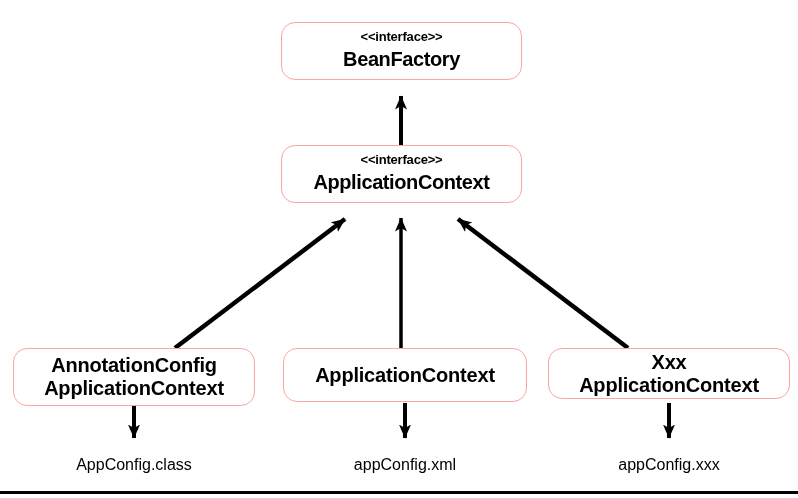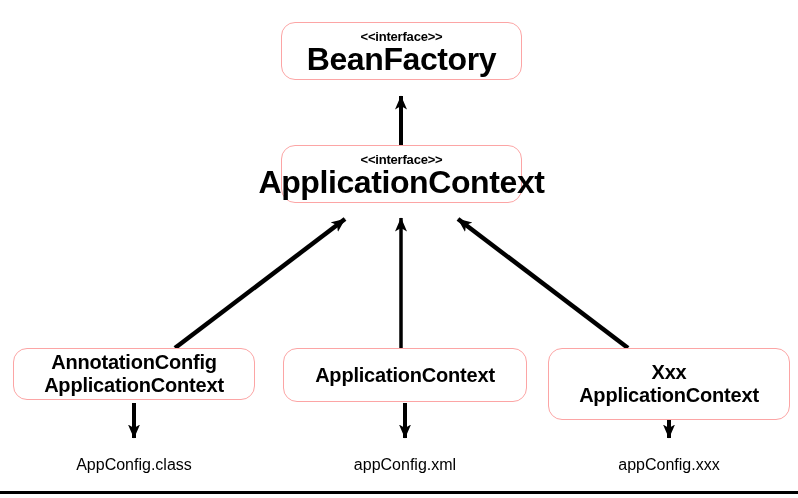--- a/index.html
+++ b/index.html
@@ -42,21 +42,21 @@
     z-index: 2;
   }
   .stereotype {
     font-size: 13px;
     font-weight: bold;
     line-height: 15px;
     letter-spacing: -0.2px;
     margin-bottom: 1px;
   }
   .node-title {
-    font-size: 32px;
+    font-size: 20px;
     font-weight: bold;
     line-height: 28px;
     letter-spacing: -0.4px;
     white-space: nowrap;
   }
   .node-title-sm {
     font-size: 20px;
     font-weight: bold;
     line-height: 23px;
     letter-spacing: -0.2px;
@@ -125,30 +125,30 @@
   <div class="node-box" id="node-bean-factory" style="left:281px; top:22px; width:241px; height:58px;">
     <div class="stereotype">&lt;&lt;interface&gt;&gt;</div>
     <div class="node-title">BeanFactory</div>
   </div>
 
   <div class="node-box" id="node-application-context" style="left:281px; top:145px; width:241px; height:58px;">
     <div class="stereotype">&lt;&lt;interface&gt;&gt;</div>
     <div class="node-title">ApplicationContext</div>
   </div>
 
-  <div class="node-box" id="node-annotation-config" style="left:13px; top:348px; width:242px; height:52px;">
+  <div class="node-box" id="node-annotation-config" style="left:13px; top:348px; width:242px; height:58px;">
     <div class="node-title-sm">AnnotationConfig</div>
     <div class="node-title-sm">ApplicationContext</div>
   </div>
 
   <div class="node-box" id="node-generic-xml" style="left:283px; top:348px; width:244px; height:54px;">
     <div class="node-title-sm">ApplicationContext</div>
   </div>
 
-  <div class="node-box" id="node-xxx" style="left:548px; top:348px; width:242px; height:72px;">
+  <div class="node-box" id="node-xxx" style="left:548px; top:348px; width:242px; height:51px;">
     <div class="node-title-sm">Xxx</div>
     <div class="node-title-sm">ApplicationContext</div>
   </div>
 
   <div class="leaf-label" style="left:0px; top:454px; width:268px;">AppConfig.class</div>
   <div class="leaf-label" style="left:271px; top:454px; width:268px;">appConfig.xml</div>
   <div class="leaf-label" style="left:535px; top:454px; width:268px;">appConfig.xxx</div>
 
   <div id="bottom-rule" style="top:491px;"></div>
 

